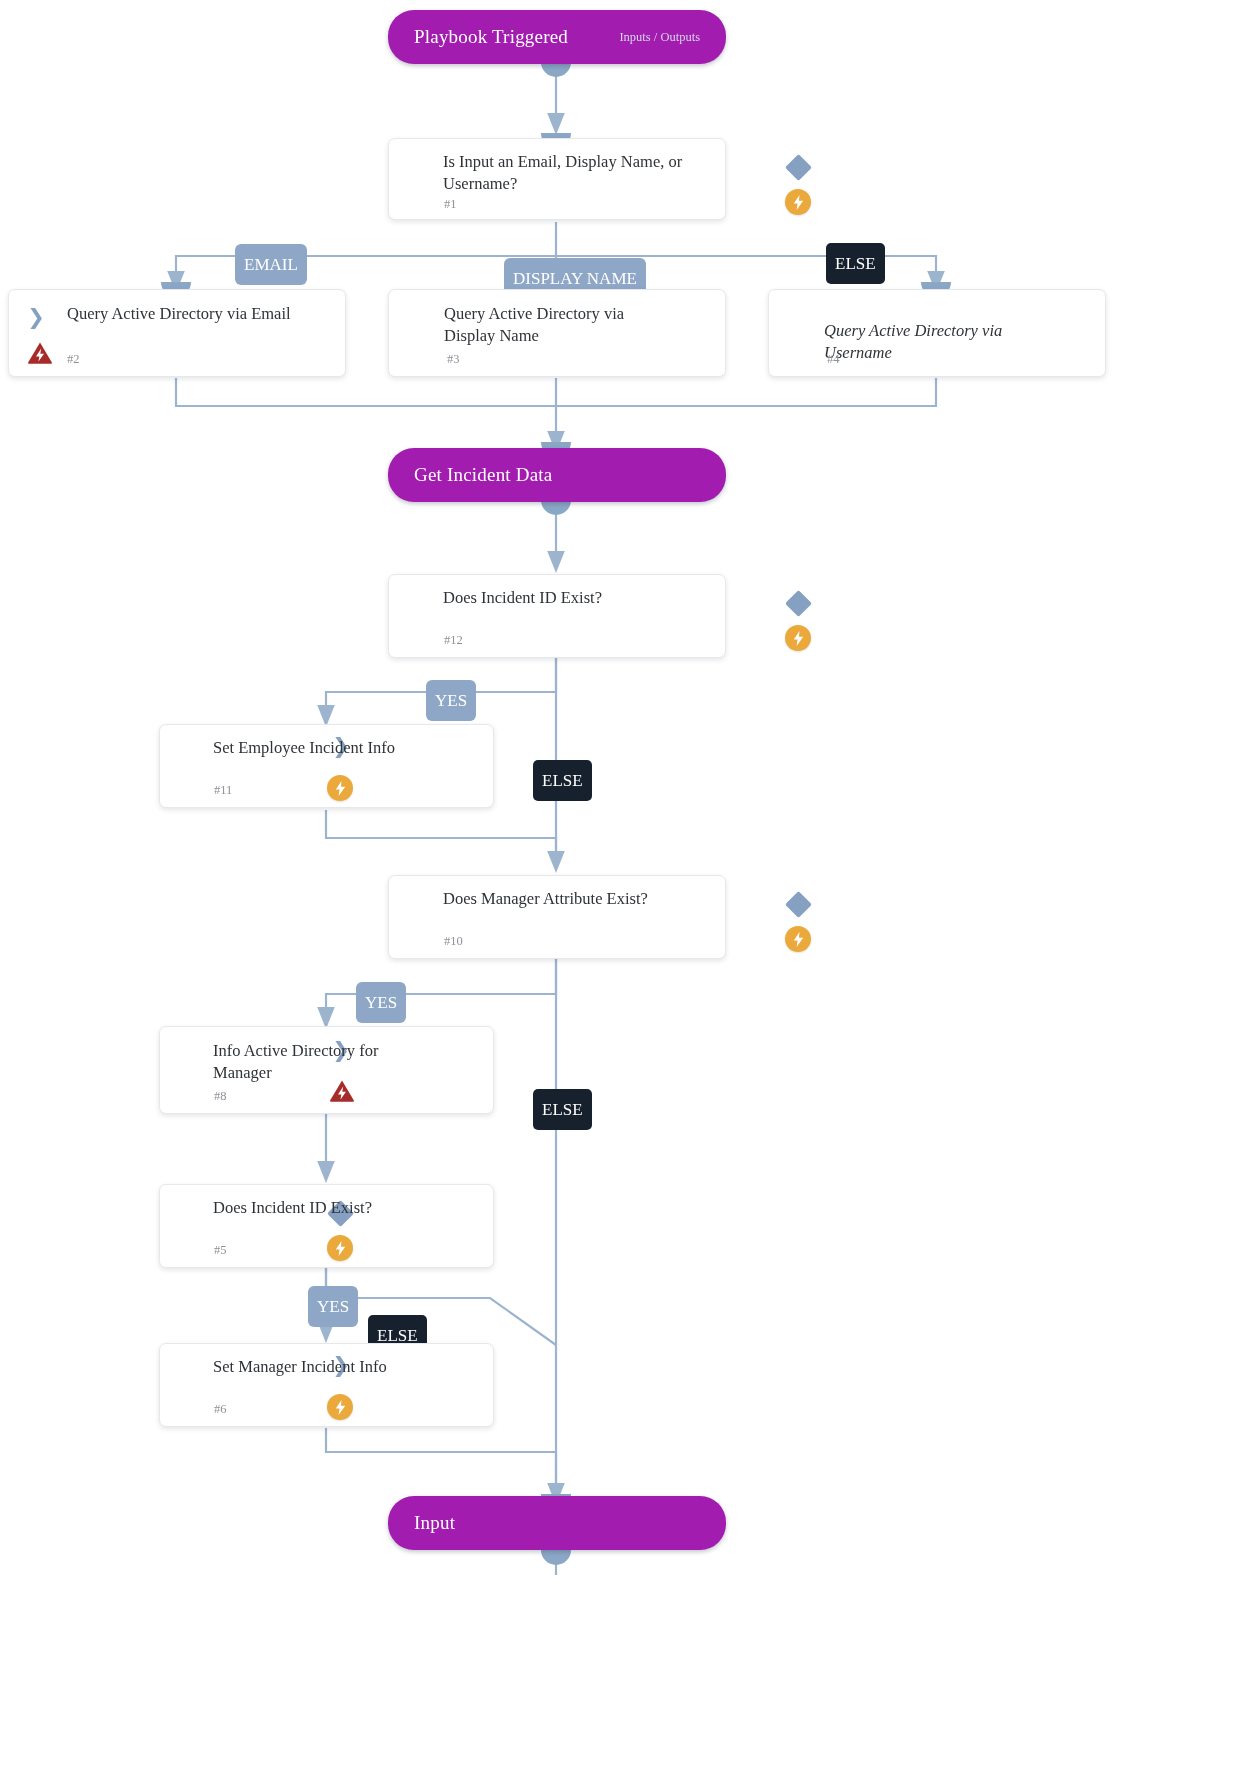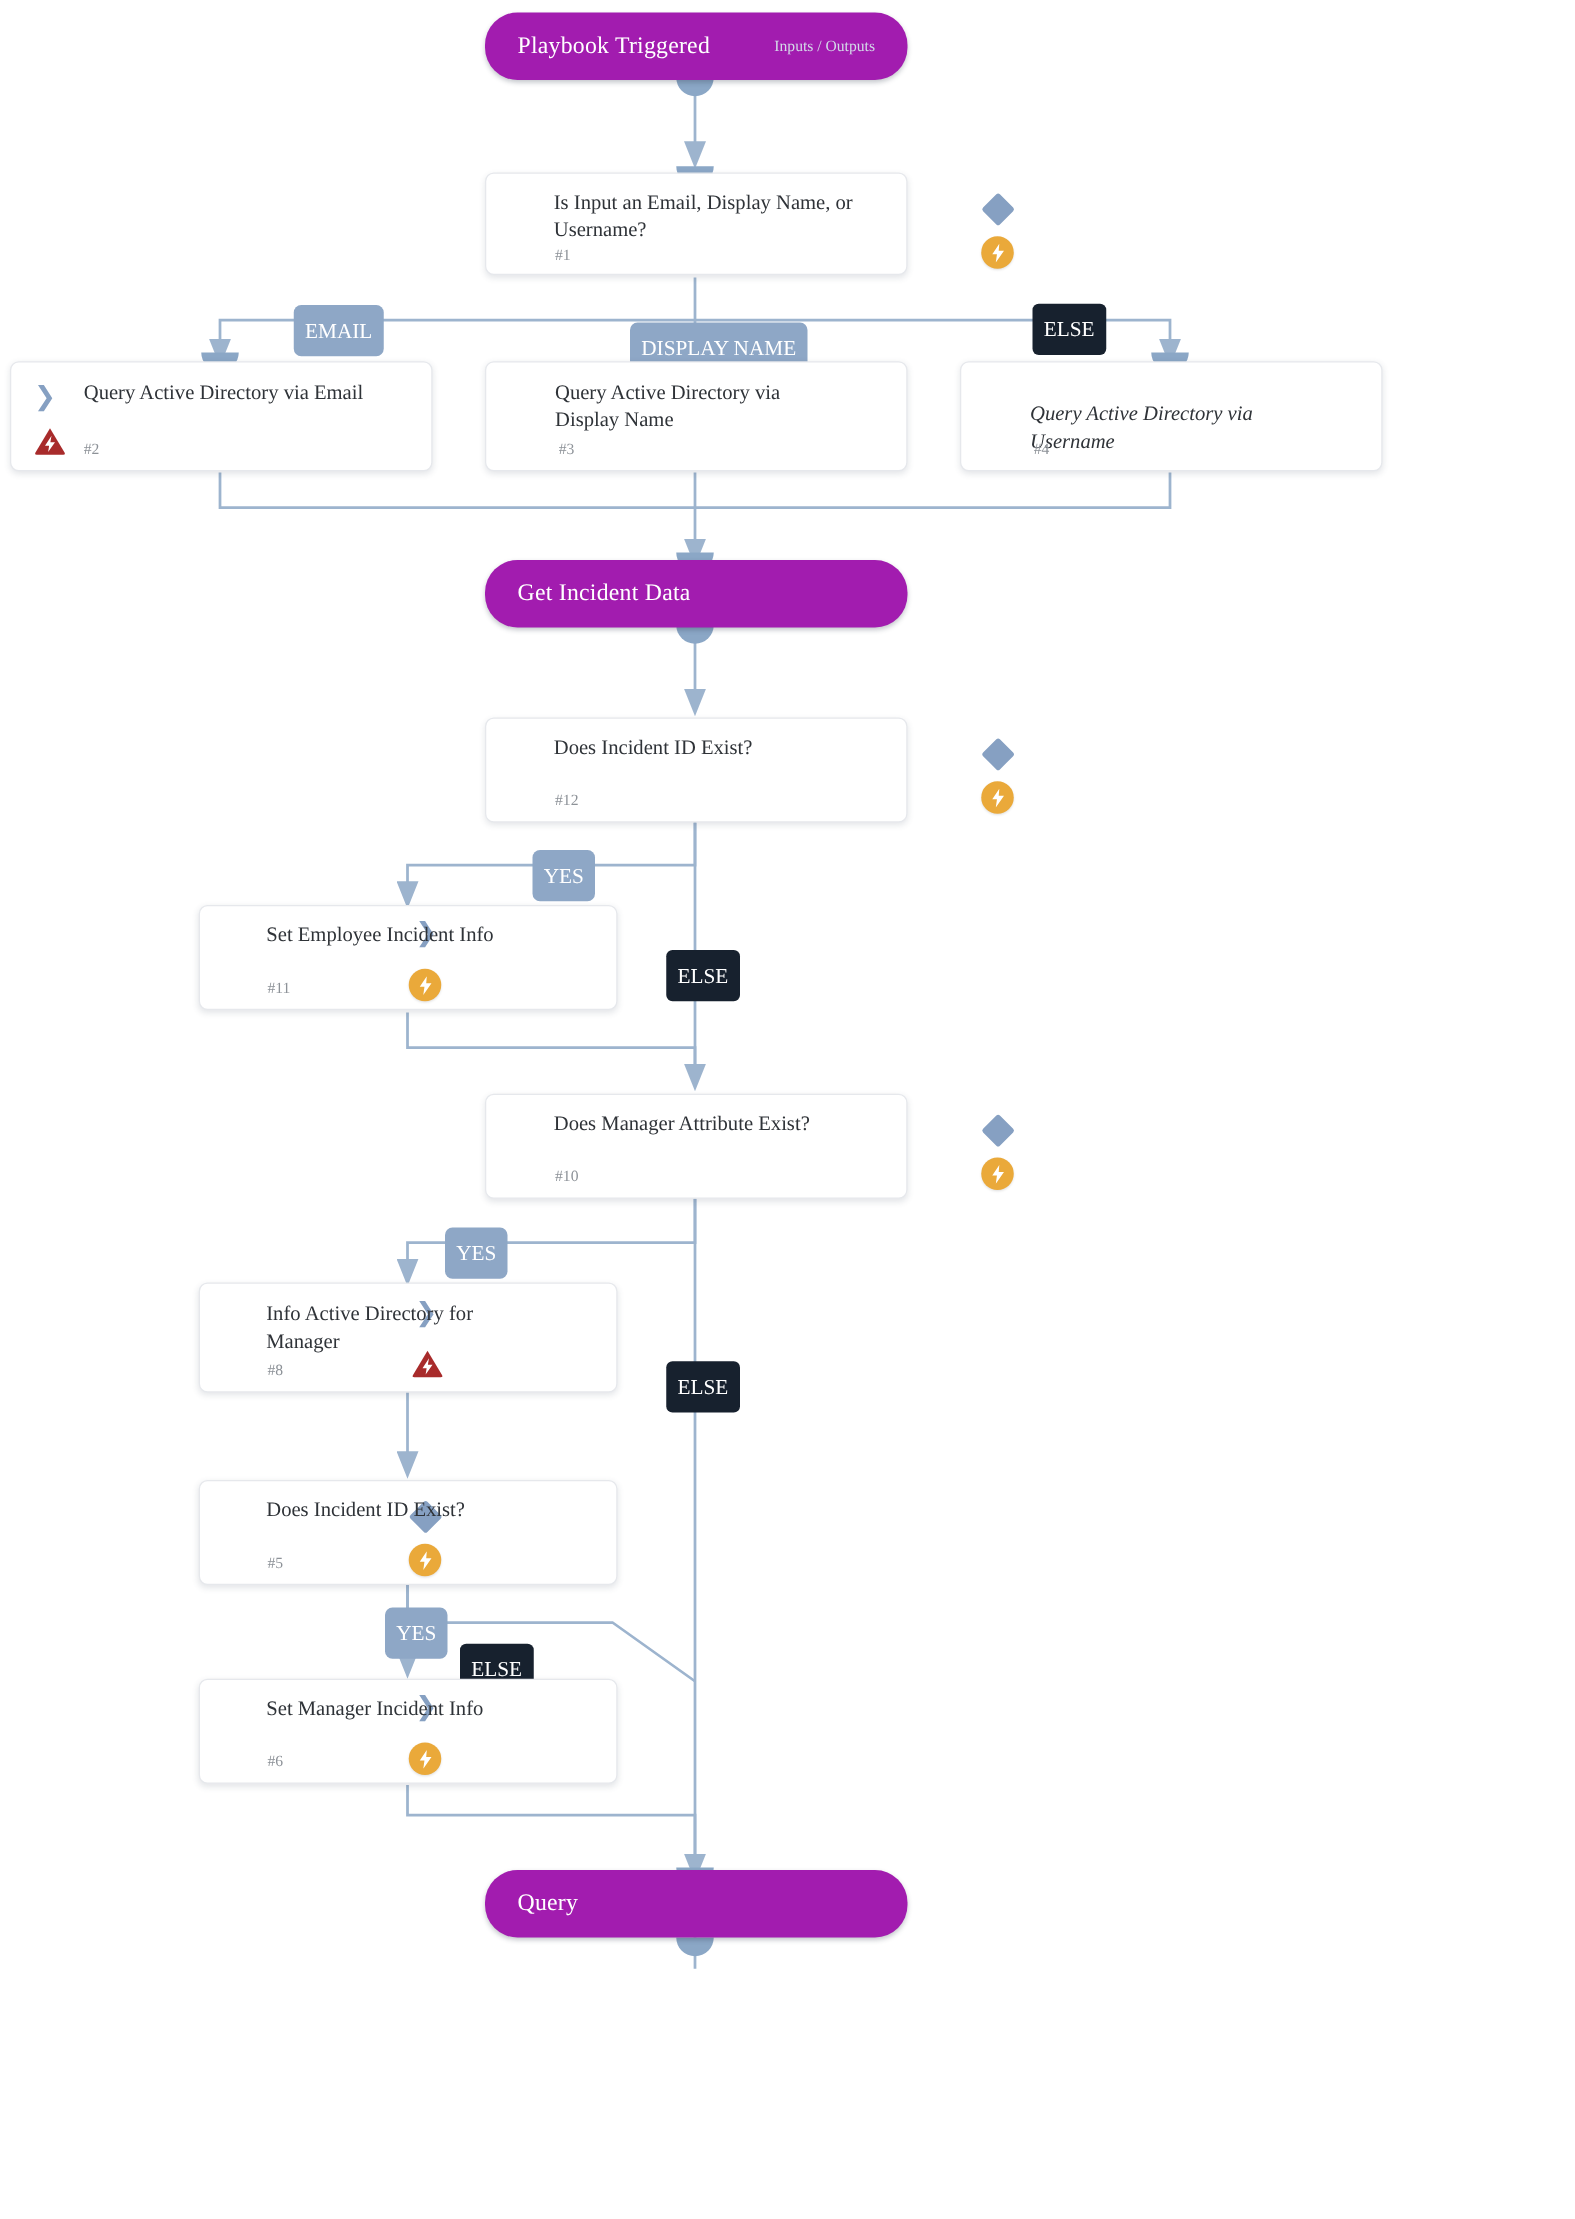--- a/index.html
+++ b/index.html
@@ -278,16 +278,16 @@
     <span class="ico bolt-circle" style="left:167px;top:50px;">
       <svg width="13" height="15" viewBox="0 0 12 16">
         <path d="M7 0 L1 9 H5 L4 16 L11 6 H6.5 Z" fill="#ffffff"></path>
       </svg>
     </span>
     <span class="ctitle" style="left:53px;top:12px;width:262px;">Set Manager Incident Info</span>
     <span class="cnum" style="left:54px;top:58px;">#6</span>
   </div>
 
   <div class="pill" style="left:388px;top:1496px;width:338px;height:54px;">
-    <span class="pill-title">Query</span>
+    <span class="pill-title">Input</span>
   </div>
 
 </div>
 
 </body></html>

